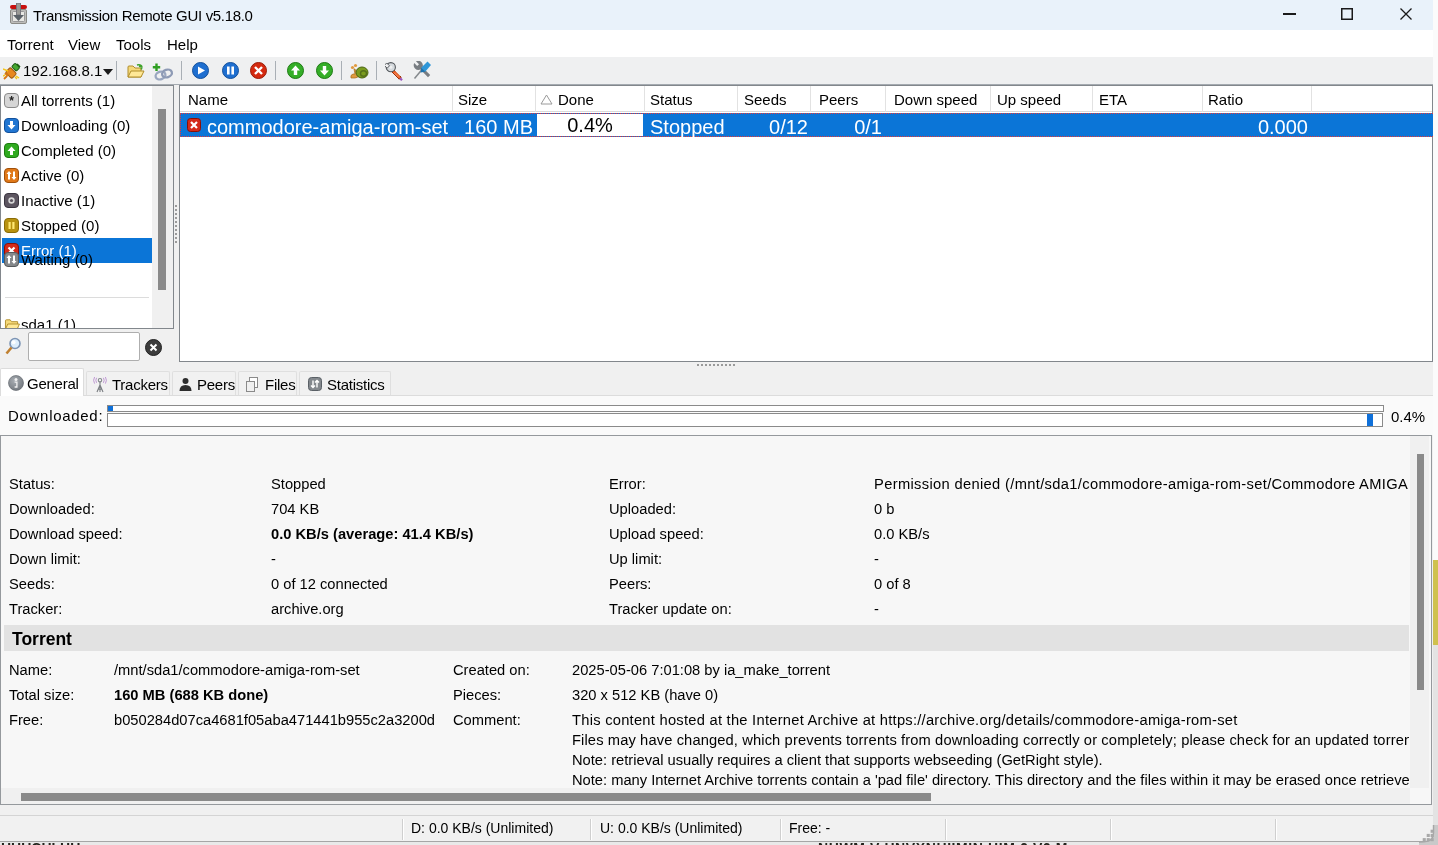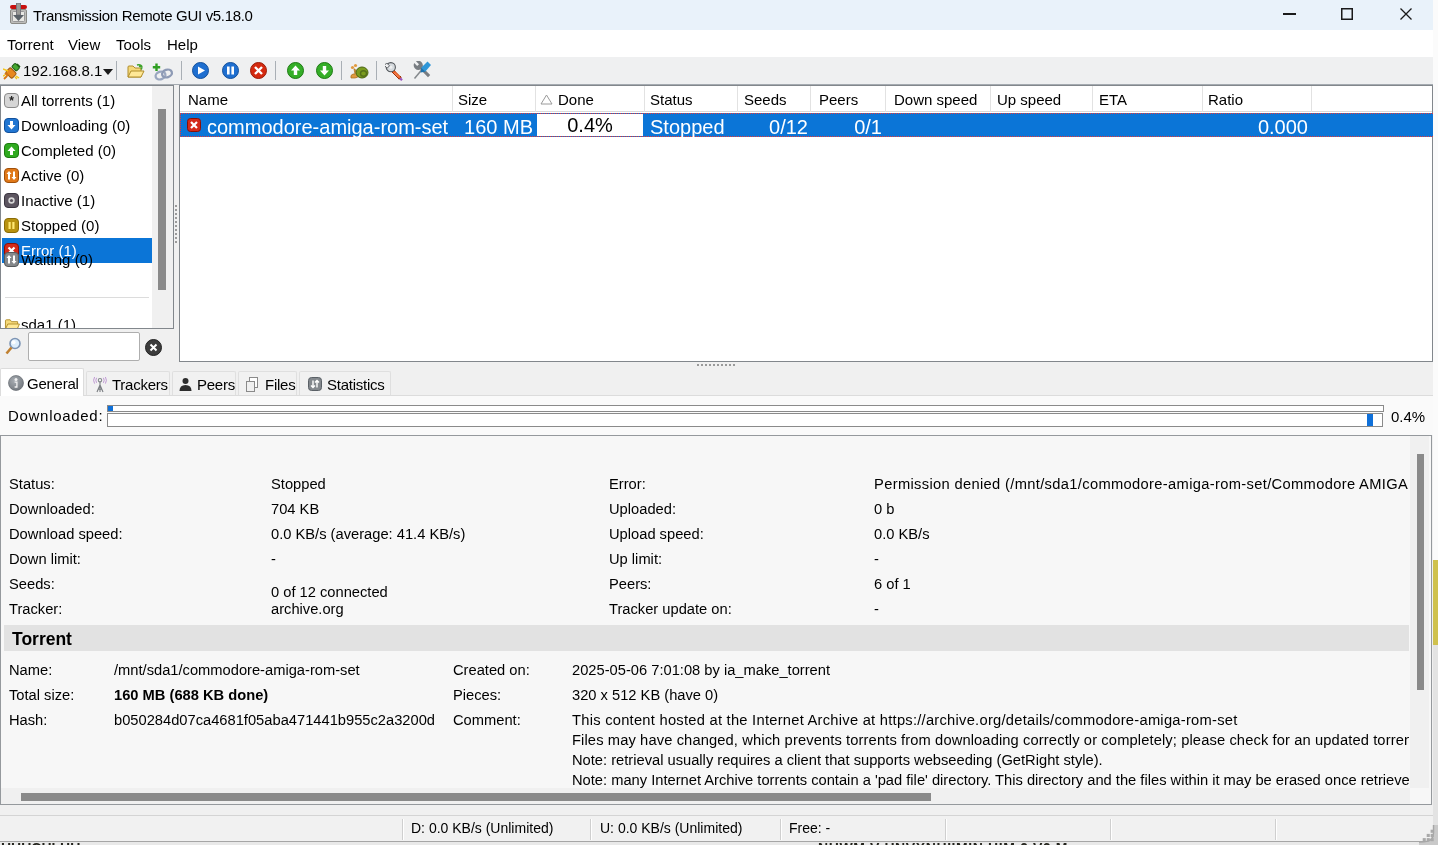--- a/index.html
+++ b/index.html
@@ -379,44 +379,44 @@
   <div id="transfer-rows">
       <span class="dlabel" style="left:8px;top:40px">Status:</span>
       <span class="dlabel" style="left:270px;top:40px;white-space:nowrap;max-width:1138px;overflow:hidden;display:inline-block;">Stopped</span>
       <span class="dlabel" style="left:608px;top:40px">Error:</span>
       <span class="dlabel" style="left:873px;top:40px;white-space:nowrap;max-width:535px;overflow:hidden;display:inline-block;letter-spacing:0.34px">Permission denied (/mnt/sda1/commodore-amiga-rom-set/Commodore AMIGA</span>
       <span class="dlabel" style="left:8px;top:65px">Downloaded:</span>
       <span class="dlabel" style="left:270px;top:65px;white-space:nowrap;max-width:1138px;overflow:hidden;display:inline-block;">704 KB</span>
       <span class="dlabel" style="left:608px;top:65px">Uploaded:</span>
       <span class="dlabel" style="left:873px;top:65px;white-space:nowrap;max-width:535px;overflow:hidden;display:inline-block;">0 b</span>
       <span class="dlabel" style="left:8px;top:90px">Download speed:</span>
-      <span class="dlabel" style="left:270px;top:90px;white-space:nowrap;max-width:1138px;overflow:hidden;display:inline-block;">0.0 KB/s (average: 41.4 KB/s)</span>
+      <span class="dlabel" style="left:270px;top:90px;white-space:nowrap;max-width:1138px;overflow:hidden;display:inline-block;font-weight:bold;">0.0 KB/s (average: 41.4 KB/s)</span>
       <span class="dlabel" style="left:608px;top:90px">Upload speed:</span>
       <span class="dlabel" style="left:873px;top:90px;white-space:nowrap;max-width:535px;overflow:hidden;display:inline-block;">0.0 KB/s</span>
       <span class="dlabel" style="left:8px;top:115px">Down limit:</span>
       <span class="dlabel" style="left:270px;top:115px;white-space:nowrap;max-width:1138px;overflow:hidden;display:inline-block;">-</span>
       <span class="dlabel" style="left:608px;top:115px">Up limit:</span>
       <span class="dlabel" style="left:873px;top:115px;white-space:nowrap;max-width:535px;overflow:hidden;display:inline-block;">-</span>
       <span class="dlabel" style="left:8px;top:140px">Seeds:</span>
-      <span class="dlabel" style="left:270px;top:140px;white-space:nowrap;max-width:1138px;overflow:hidden;display:inline-block;margin-top:8px;">0 of 12 connected</span>
+      <span class="dlabel" style="left:270px;top:140px;white-space:nowrap;max-width:1138px;overflow:hidden;display:inline-block;">0 of 12 connected</span>
       <span class="dlabel" style="left:608px;top:140px">Peers:</span>
-      <span class="dlabel" style="left:873px;top:140px;white-space:nowrap;max-width:535px;overflow:hidden;display:inline-block;">6 of 1</span>
+      <span class="dlabel" style="left:873px;top:140px;white-space:nowrap;max-width:535px;overflow:hidden;display:inline-block;">0 of 8</span>
       <span class="dlabel" style="left:8px;top:165px">Tracker:</span>
       <span class="dlabel" style="left:270px;top:165px;white-space:nowrap;max-width:1138px;overflow:hidden;display:inline-block;">archive.org</span>
       <span class="dlabel" style="left:608px;top:165px">Tracker update on:</span>
       <span class="dlabel" style="left:873px;top:165px;white-space:nowrap;max-width:535px;overflow:hidden;display:inline-block;">-</span>
       <span class="dlabel" style="left:8px;top:226px">Name:</span>
       <span class="dlabel" style="left:113px;top:226px;white-space:nowrap;max-width:1295px;overflow:hidden;display:inline-block;">/mnt/sda1/commodore-amiga-rom-set</span>
       <span class="dlabel" style="left:452px;top:226px">Created on:</span>
       <span class="dlabel" style="left:571px;top:226px;white-space:nowrap;max-width:837px;overflow:hidden;display:inline-block;">2025-05-06 7:01:08 by ia_make_torrent</span>
       <span class="dlabel" style="left:8px;top:251px">Total size:</span>
       <span class="dlabel" style="left:113px;top:251px;white-space:nowrap;max-width:1295px;overflow:hidden;display:inline-block;font-weight:bold;">160 MB (688 KB done)</span>
       <span class="dlabel" style="left:452px;top:251px">Pieces:</span>
       <span class="dlabel" style="left:571px;top:251px;white-space:nowrap;max-width:837px;overflow:hidden;display:inline-block;">320 x 512 KB (have 0)</span>
-      <span class="dlabel" style="left:8px;top:276px">Hash:</span>
+      <span class="dlabel" style="left:8px;top:276px">Free:</span>
       <span class="dlabel" style="left:113px;top:276px;white-space:nowrap;max-width:1295px;overflow:hidden;display:inline-block;">b050284d07ca4681f05aba471441b955c2a3200d</span>
       <span class="dlabel" style="left:452px;top:276px">Comment:</span>
       <span class="dlabel" style="left:571px;top:276px;white-space:nowrap;max-width:837px;overflow:hidden;display:inline-block;letter-spacing:0.26px">This content hosted at the Internet Archive at https://archive.org/details/commodore-amiga-rom-set</span>
       <span class="dlabel" style="left:571px;top:296px;white-space:nowrap;max-width:837px;overflow:hidden;display:inline-block;letter-spacing:0.12px">Files may have changed, which prevents torrents from downloading correctly or completely; please check for an updated torrent</span>
       <span class="dlabel" style="left:571px;top:316px;white-space:nowrap;max-width:837px;overflow:hidden;display:inline-block;">Note: retrieval usually requires a client that supports webseeding (GetRight style).</span>
       <span class="dlabel" style="left:571px;top:336px;white-space:nowrap;max-width:837px;overflow:hidden;display:inline-block;">Note: many Internet Archive torrents contain a 'pad file' directory. This directory and the files within it may be erased once retrieved</span>
     </div>
 
   <div class="abs" style="left:1409px;top:0px;width:19px;height:352px;background:#f0f0f0"></div>
   <div class="abs" style="left:1416px;top:18px;width:7px;height:236px;background:#8a8a8a"></div>

